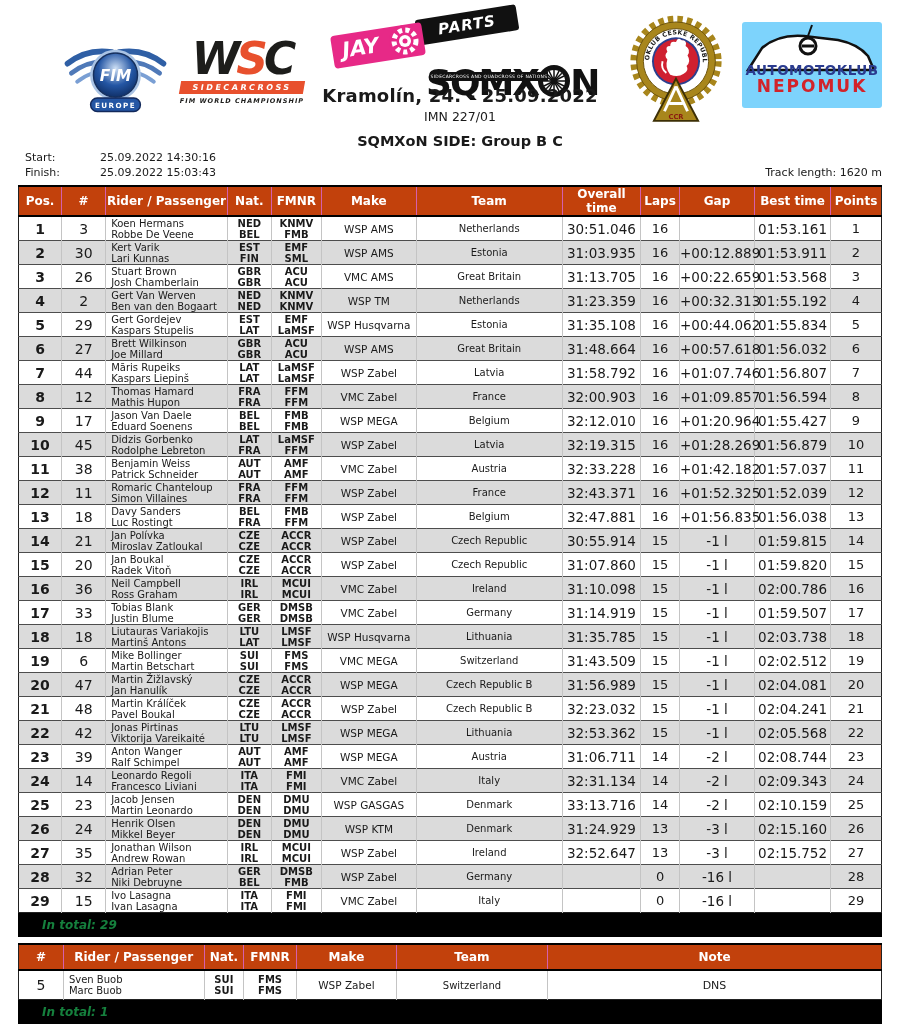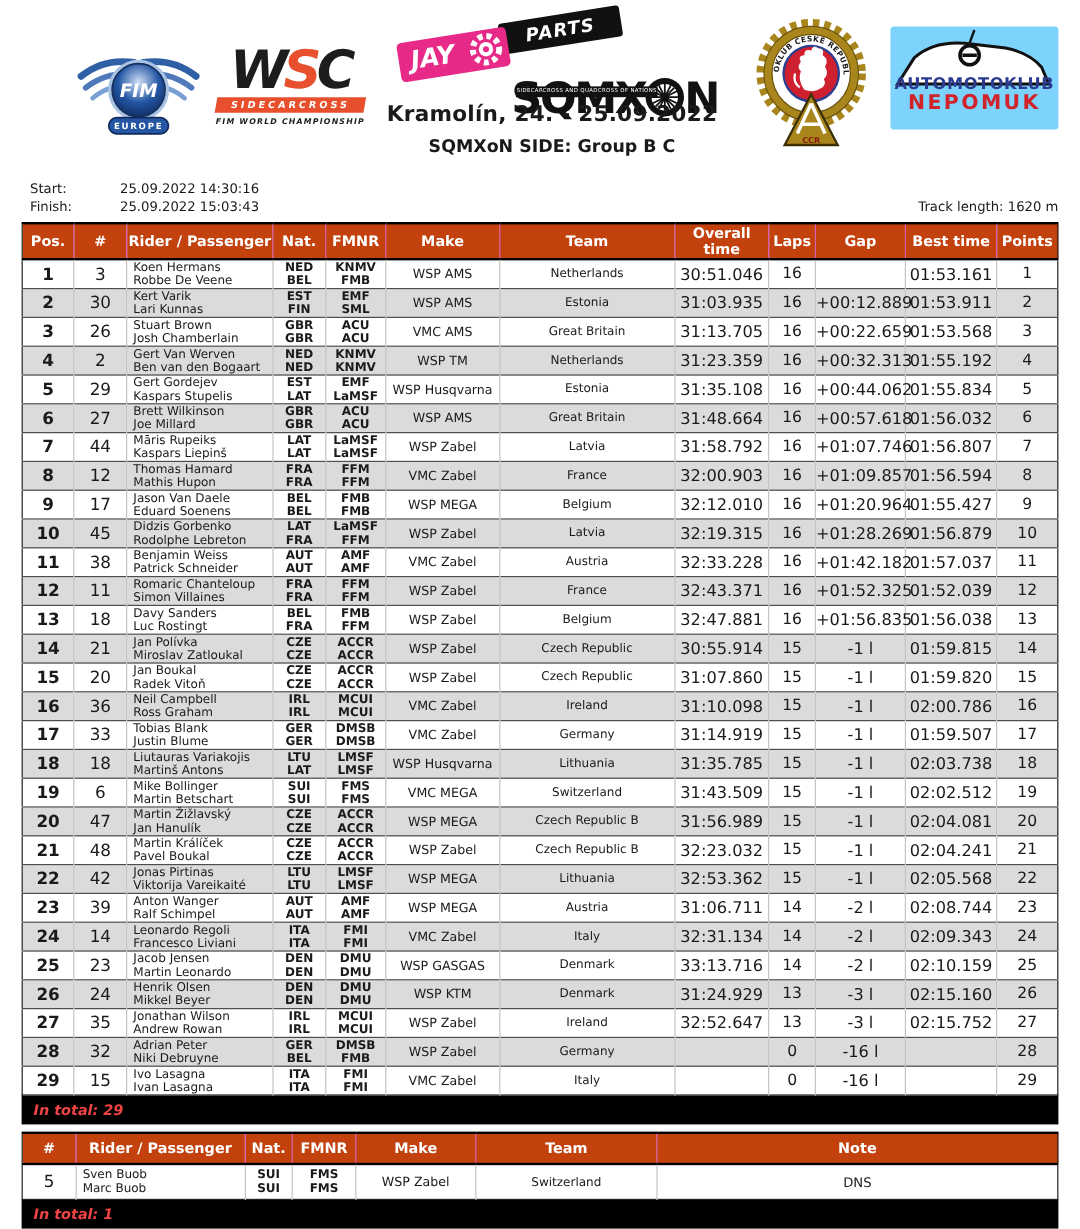--- a/index.html
+++ b/index.html
@@ -55,21 +55,21 @@
   td.num{font-size:14px;}
   td.names{text-align:left;padding-left:5px;font-size:10px;line-height:11px;}
   td.duo{font-size:10px;line-height:11px;font-weight:bold;}
   td.make{font-size:10.5px;}
   td.team{font-size:10px;}
   td.time{font-size:13.5px;}
   td.laps{font-size:13px;}
   td.pts{font-size:13px;}
   td.note{font-size:11px;}
   .dns td{height:28px;}
-  .total-bar{height:24px;background:#000;color:#ef4444;font-size:12px;font-weight:bold;font-style:italic;line-height:24px;padding-left:10px;box-sizing:border-box;width:864px;}
+  .total-bar{height:24px;background:#000;color:#15803d;font-size:12px;font-weight:bold;font-style:italic;line-height:24px;padding-left:24px;box-sizing:border-box;width:864px;}
   .dns-gap{height:6px;}
 </style>
 </head>
 <body>
 
 <div class="page">
 
   <div class="hdr">
 
     <div class="fim-logo">
@@ -163,20 +163,21 @@
         <path d="M6 48 L20 26 Q36 12 62 14 L96 18 Q116 22 126 34 L132 48 Z" fill="#ffffff" stroke="#111" stroke-width="2.5"></path>
         <circle cx="66" cy="24" r="8" fill="#ffffff" stroke="#111" stroke-width="3"></circle>
         <line x1="60" y1="24" x2="72" y2="24" stroke="#111" stroke-width="3"></line>
       </svg>
       <div class="nep-l1">AUTOMOTOKLUB</div>
       <div class="nep-l2">NEPOMUK</div>
     </div>
 
     <div class="c-txt">
       <div class="evt">Kramolín, 24. - 25.09.2022</div>
+      <div class="imn">IMN 227/01</div>
       <div class="grp">SQMXoN SIDE: Group B C</div>
     </div>
 
     <div class="sf">
       <div><span class="sf-l">Start:</span><span>25.09.2022 14:30:16</span></div>
       <div><span class="sf-l">Finish:</span><span>25.09.2022 15:03:43</span></div>
     </div>
 
     <div class="tl">Track length: 1620 m</div>
   </div>

